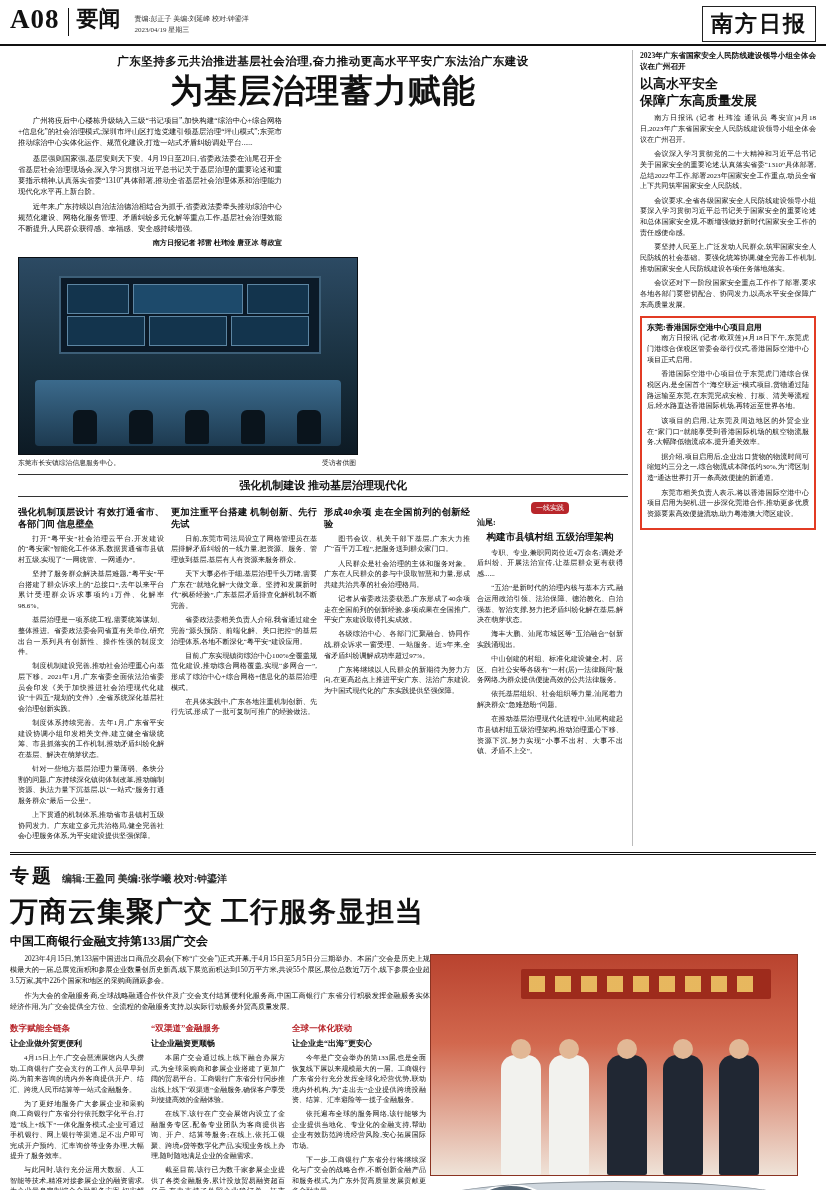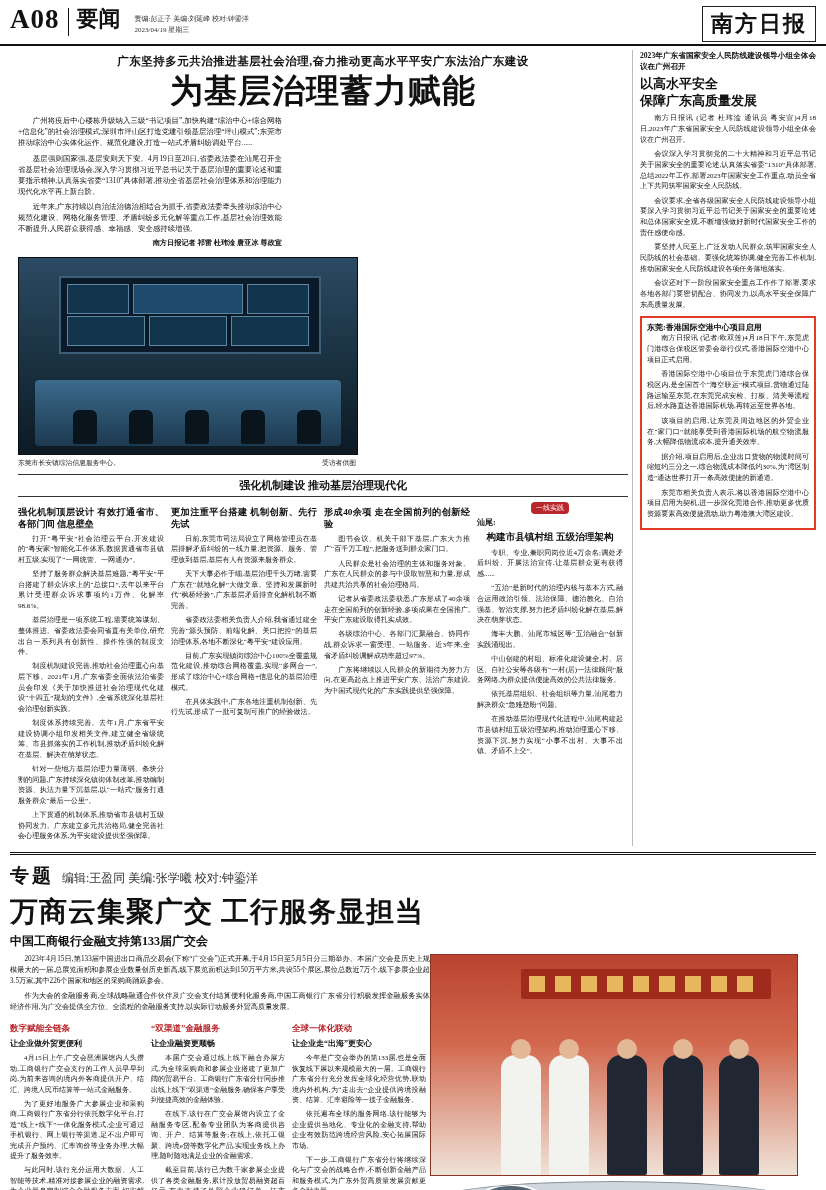--- a/index.html
+++ b/index.html
@@ -52,21 +52,21 @@
   .rc-body{font-size:7.1px;line-height:1.5;text-align:justify;}
   .rc-body p{margin:0 0 4px 0;text-indent:2em;}
   .redbox{border:2px solid #e23b24;padding:4px 5px;margin-top:6px;}
   .redbox .rb-eyebrow{font-size:8px;font-weight:bold;line-height:1.4;}
   .redbox .rb-head{font-size:12.5px;font-weight:bold;line-height:1.35;margin:2px 0 4px 0;}
 
   
   .special{border-top:3px double #111;margin:6px 10px 0 10px;padding-top:8px;}
   .sp-head-row{display:flex;align-items:baseline;gap:8px;}
   .sp-label{font-size:19px;font-weight:bold;letter-spacing:3px;}
-  .sp-credits{font-size:12px;color:#333;}
+  .sp-credits{font-size:10px;color:#333;font-weight:bold;}
   .sp-title{font-size:28px;font-weight:bold;letter-spacing:1px;margin:4px 0 2px 0;}
   .sp-sub{font-size:12px;font-weight:bold;margin-bottom:4px;}
   .sp-grid{display:flex;}
   .sp-left{width:420px;}
   .sp-lead{font-size:7.2px;line-height:1.55;text-align:justify;}
   .sp-lead p{margin:0 0 4px 0;text-indent:2em;}
   .sp-cols{display:flex;gap:7px;margin-top:5px;}
   .sp-col{width:134px;font-size:7px;line-height:1.5;text-align:justify;}
   .sp-col p{margin:0 0 3.5px 0;text-indent:2em;}
   .sp-col h4{font-size:8.6px;font-weight:bold;margin:4px 0 3px 0;text-indent:0;}

